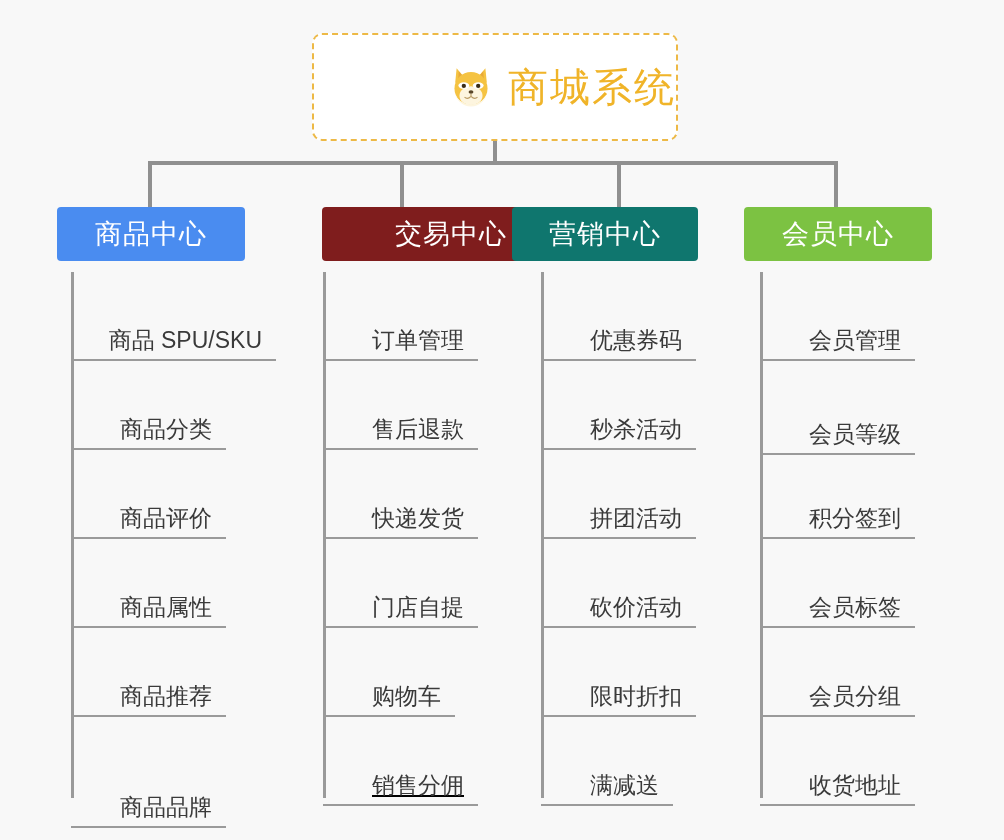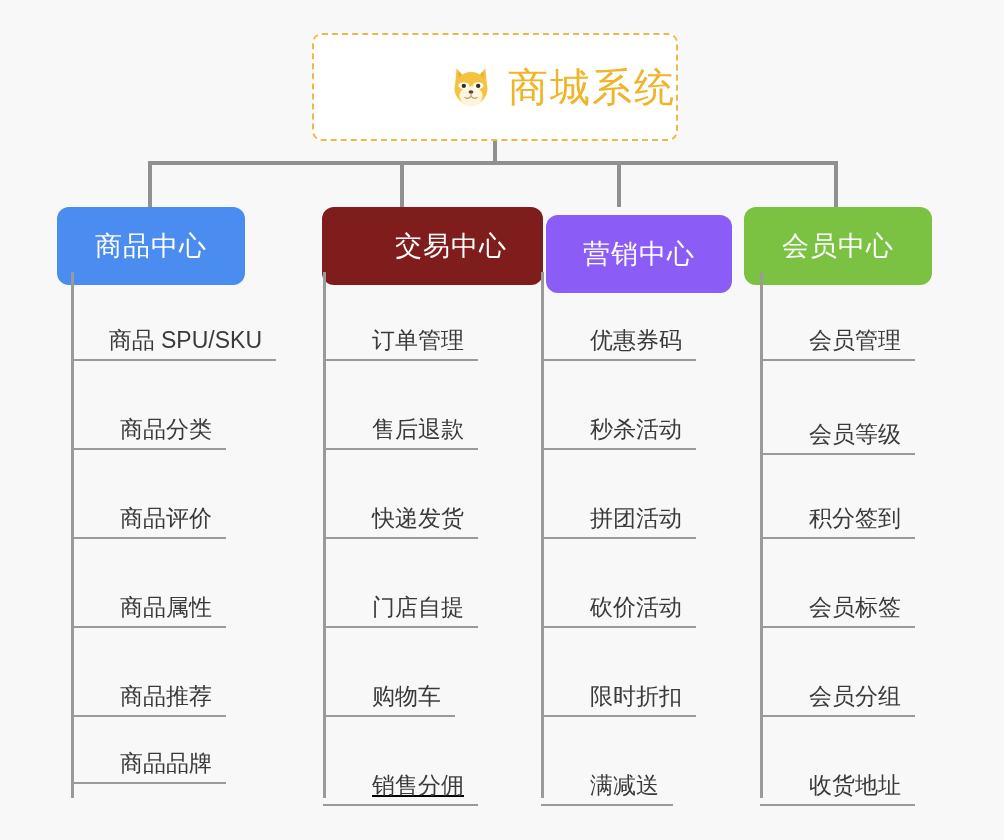--- a/index.html
+++ b/index.html
@@ -56,22 +56,22 @@
   .line {
     position: absolute;
     background: #909090;
   }
   .v-line { width: 4px; }
   .h-line { height: 4px; }
 
   
   .cat-box {
     position: absolute;
-    height: 78px;
-    border-radius: 12px;
+    height: 54px;
+    border-radius: 4px;
     display: flex;
     align-items: center;
     justify-content: center;
     color: #ffffff;
     font-size: 27px;
     letter-spacing: 1px;
     white-space: nowrap;
   }
 
   
@@ -138,21 +138,21 @@
   <div class="line v-line" style="left:400px; top:161px; height:46px;"></div>
   <div class="line v-line" style="left:617px; top:161px; height:46px;"></div>
   <div class="line v-line" style="left:834px; top:161px; height:46px;"></div>
 
   <div class="cat-box" style="left: 57px; top: 207px; width: 188px; background: rgb(74, 140, 240);">
     <span>商品中心</span>
   </div>
   <div class="cat-box" style="left: 322px; top: 207px; width: 184px; background: #7f1d1d; padding-left: 37px;">
     <span>交易中心</span>
   </div>
-  <div class="cat-box" style="left: 546px; top: 207px; width: 186px; background: #8b5cf6; margin-top: 8px;">
+  <div class="cat-box" style="left: 512px; top: 207px; width: 186px; background: #0f766e;">
     <span>营销中心</span>
   </div>
   <div class="cat-box" style="left: 744px; top: 207px; width: 188px; background: rgb(124, 194, 66);">
     <span>会员中心</span>
   </div>
 
   <div class="column" style="left:71px;">
     <div class="trunk" style="height:526px;"></div>
     <div class="item" style="top:0px;   width:205px;">
         <span class="item-label">商品 SPU/SKU</span>
@@ -162,21 +162,21 @@
       </div>
     <div class="item" style="top:178px; width:155px;">
         <span class="item-label">商品评价</span>
       </div>
     <div class="item" style="top:267px; width:155px;">
         <span class="item-label">商品属性</span>
       </div>
     <div class="item" style="top:356px; width:155px;">
         <span class="item-label">商品推荐</span>
       </div>
-    <div class="item" style="top:423px; width:155px;">
+    <div class="item" style="top:467px; width:155px;">
         <span class="item-label">商品品牌</span>
       </div>
   </div>
 
   <div class="column" style="left:323px;">
     <div class="trunk" style="height:526px;"></div>
     <div class="item" style="top:0px;   width:155px;">
         <span class="item-label">订单管理</span>
       </div>
     <div class="item" style="top:89px;  width:155px;">

